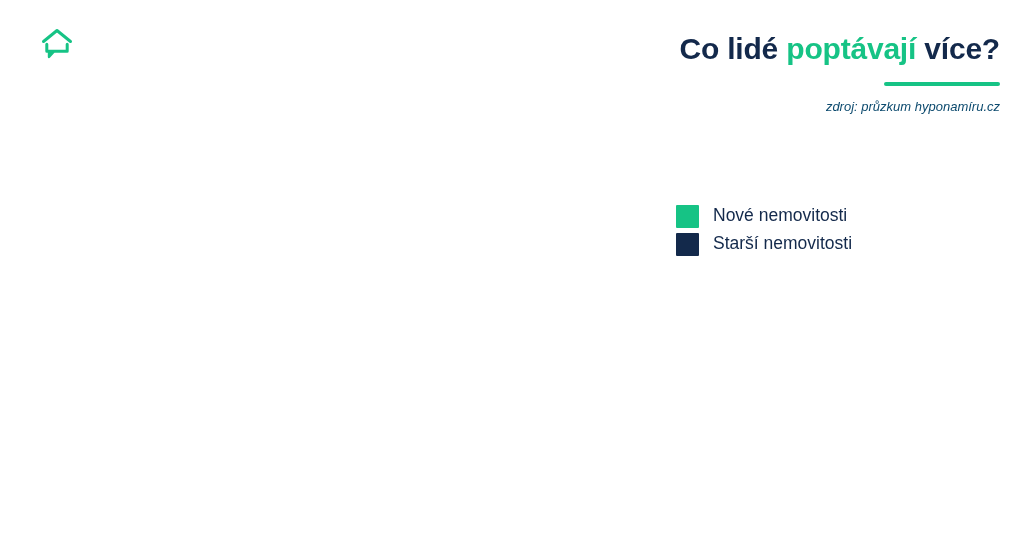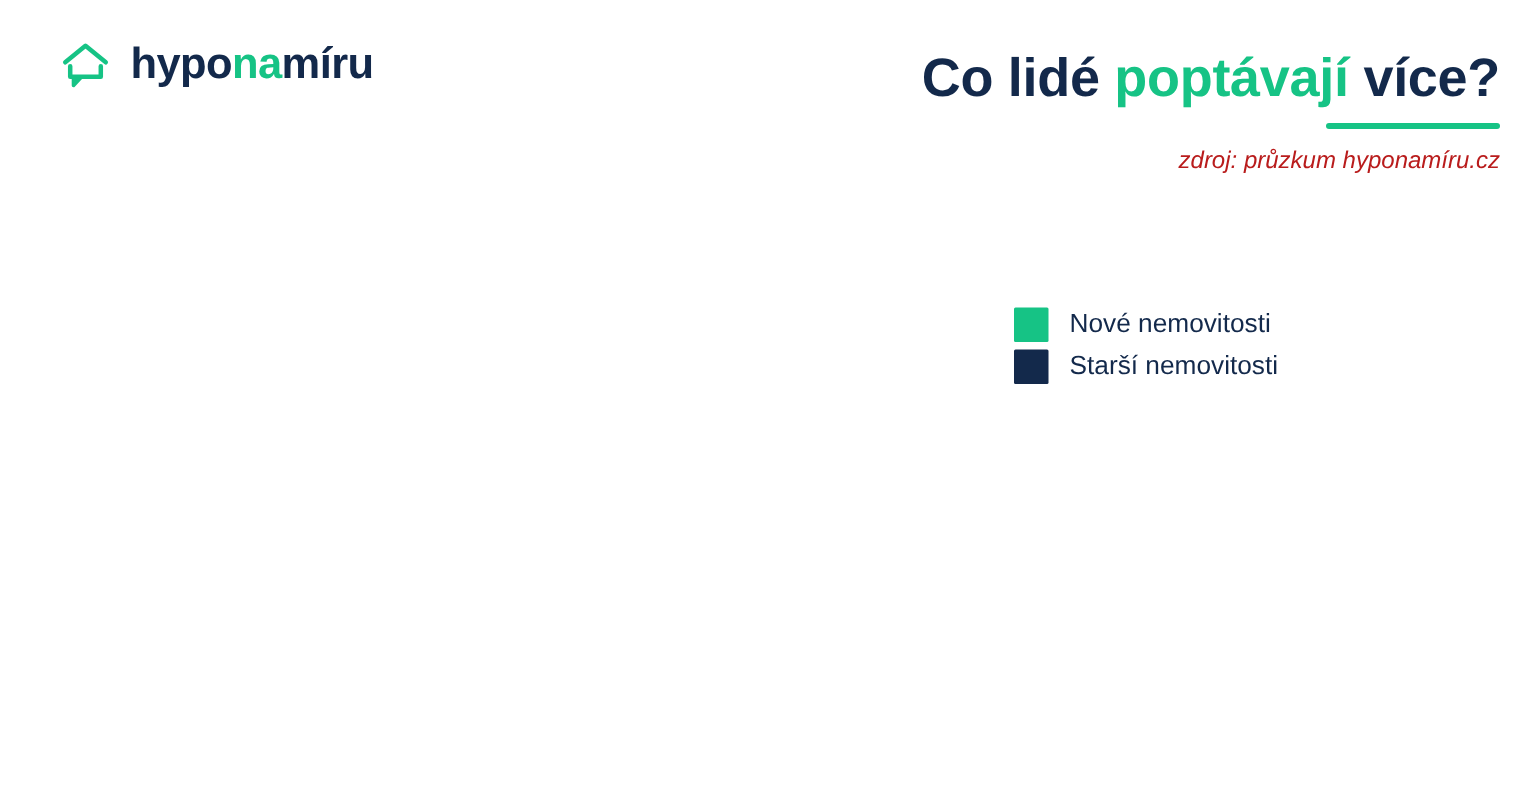--- a/index.html
+++ b/index.html
@@ -44,21 +44,21 @@
     white-space: nowrap;
   }
   .logo-part-dark { color: #13294b; }
   .logo-part-green { color: #16c385; }
 
   
   #title {
     position: absolute;
     right: 24px;
     top: 32px;
-    font-size: 36px;
+    font-size: 30px;
     font-weight: bold;
     letter-spacing: -0.2px;
     line-height: 1.1;
     text-align: right;
     white-space: nowrap;
   }
   .title-dark { color: #13294b; }
   .title-green { color: #16c385; }
 
   
@@ -70,23 +70,23 @@
     height: 4px;
     background: #16c385;
     border-radius: 2px;
   }
 
   
   #source {
     position: absolute;
     right: 24px;
     top: 99px;
-    font-size: 16px;
+    font-size: 13px;
     font-style: italic;
-    color: #b91c1c;
+    color: #0c4a6e;
     text-align: right;
     white-space: nowrap;
   }
 
   
   #pie-wrap {
     position: absolute;
     left: 211px;
     top: 166px;
     width: 324px;
@@ -138,21 +138,20 @@
 <div id="canvas">
 
   <div id="logo">
     <span>
       <svg id="logo-icon" viewBox="0 0 34 34" xmlns="http://www.w3.org/2000/svg">
         <path d="M3.5 15.5 L17 4.5 L30.5 15.5" fill="none" stroke="#16c385" stroke-width="3" stroke-linecap="round" stroke-linejoin="round"></path>
         <path d="M6.8 18.2 L6.8 25.2 L27.2 25.2 L27.2 18.2" fill="none" stroke="#16c385" stroke-width="3" stroke-linecap="round" stroke-linejoin="round"></path>
         <path d="M9.0 25.0 L9.0 31.0 L13.8 25.8" fill="#16c385" stroke="#16c385" stroke-width="2.4" stroke-linejoin="round"></path>
       </svg>
     </span>
-    <span id="logo-text"><span class="logo-part-dark">hypo</span><span class="logo-part-green">na</span><span class="logo-part-dark">míru</span></span>
   </div>
 
   <div id="title"><span class="title-dark">Co lidé </span><span class="title-green">poptávají</span><span class="title-dark"> více?</span></div>
 
   <div id="title-rule"></div>
 
   <div id="source">zdroj: průzkum hyponamíru.cz</div>
 
 
   <div id="legend">

